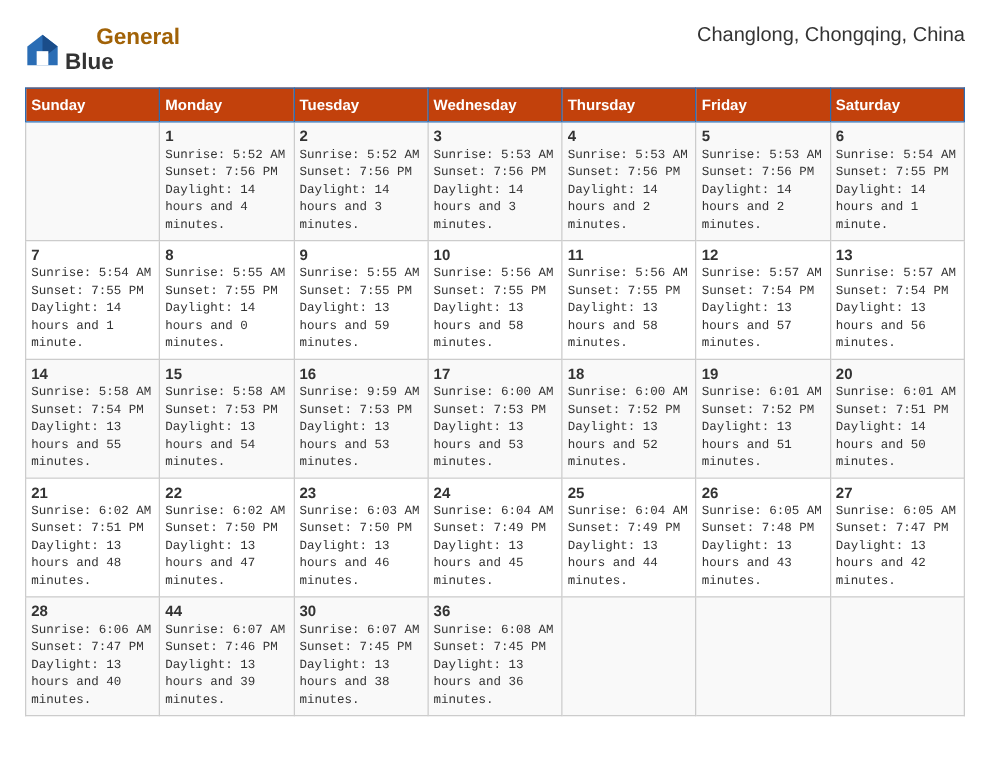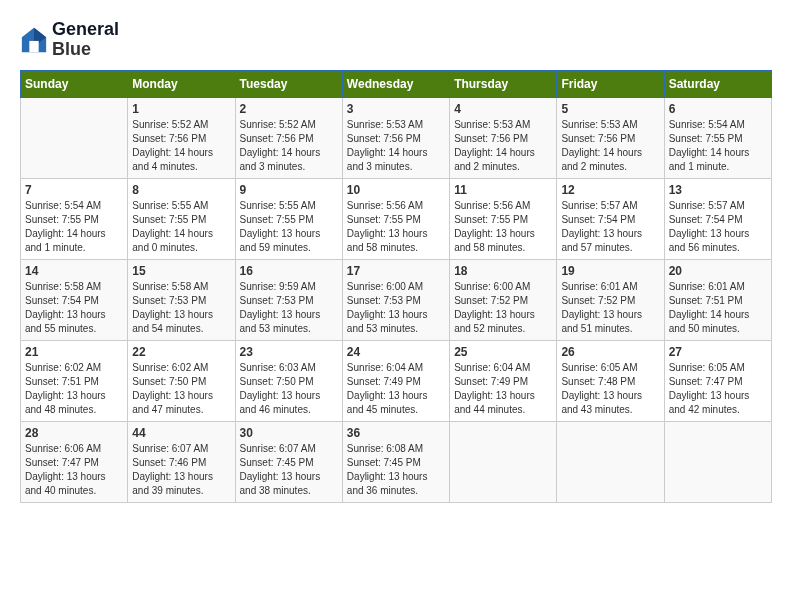--- a/index.html
+++ b/index.html
@@ -21,21 +21,22 @@
       align-items: center;
       gap: 4px;
     }
     .logo-text {
       font-size: 18px;
       font-weight: bold;
       color: #333;
       line-height: 1.1;
     }
     .logo-text span {
-      color: #0f172a;
+      color: #a16207;
+      margin-left: 25px;
     }
     .logo-icon {
       width: 28px;
       height: 28px;
     }
     .title-block {
       text-align: right;
     }
     .month-year {
       font-size: 36px;
@@ -45,21 +46,21 @@
     .location {
       font-size: 16px;
       color: #333;
     }
     table {
       width: 100%;
       border-collapse: collapse;
       font-size: 11px;
     }
     thead tr {
-      background-color: #4d7c0f;
+      background-color: #c2410c;
       color: white;
     }
     thead th {
       padding: 6px 4px;
       text-align: left;
       font-size: 12px;
       font-weight: bold;
       border: 1px solid #2a6db5;
     }
     tbody td {
@@ -78,20 +79,21 @@
     .day-number {
       font-weight: bold;
       font-size: 12px;
       margin-bottom: 2px;
       color: #333;
     }
     .day-info {
       font-size: 10px;
       color: #333;
       line-height: 1.4;
+      font-family: Liberation Mono, monospace;
     }
     .empty-cell {
       background: #f9f9f9;
     }
   </style>
 </head>
 <body>
 
 <div class="header">
   <div class="logo">
@@ -99,20 +101,21 @@
       <polygon points="15,2 28,12 28,28 2,28 2,12" fill="#2a6db5"></polygon>
       <polygon points="15,2 28,12 15,22" fill="#1a4d8a"></polygon>
       <rect x="10" y="16" width="10" height="12" fill="#fff"></rect>
     </svg>
     <div class="logo-text">
       <div><span>General</span></div>
       <div>Blue</div>
     </div>
   </div>
   <div class="title-block">
+    <div class="location">Changlong, Chongqing, China</div>
   </div>
 </div>
 
 <table>
   <thead>
     <tr>
     <th>Sunday</th>
         <th>Monday</th>
         <th>Tuesday</th>
         <th>Wednesday</th>

